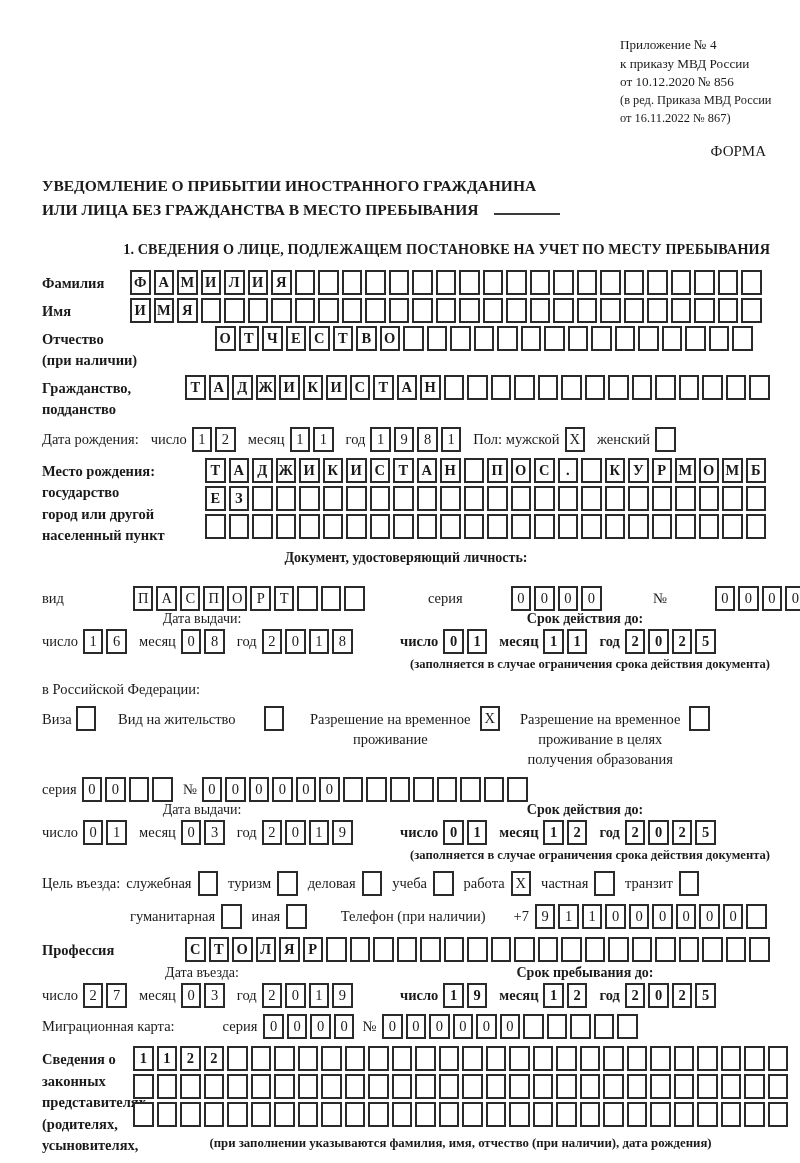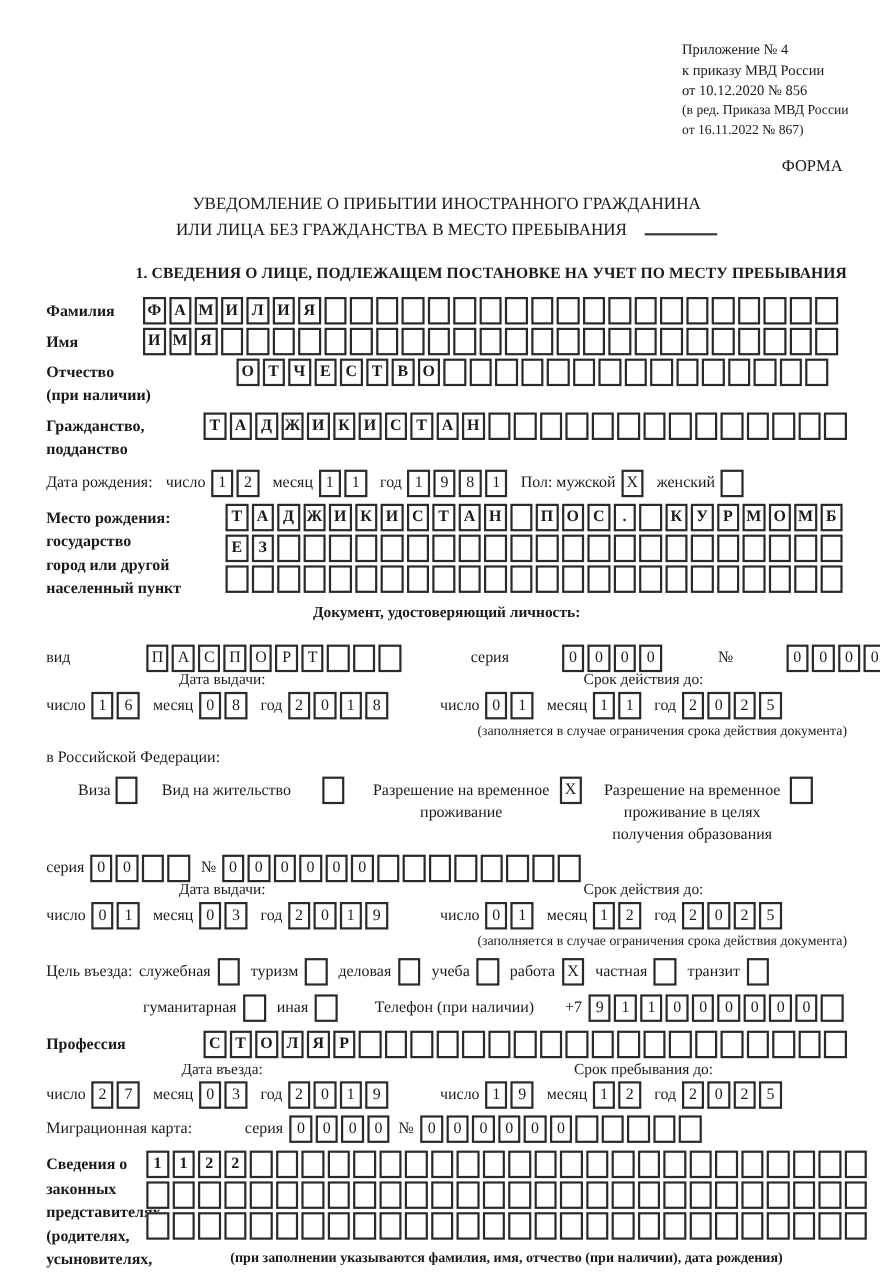--- a/index.html
+++ b/index.html
@@ -8,21 +8,21 @@
   .page {
     width:800px; height:1163px; margin:0 auto; background:#ffffff;
     padding:36px 30px 16px 42px; overflow:hidden; position:relative;
   }
   
   .hdr { margin-left:578px; font-size:13.2px; line-height:1.42; }
   .hdr .ln { white-space:nowrap; }
   .hdr .sm { font-size:12.4px; }
   .form-label { text-align:right; font-weight:normal; font-size:15px; margin:16px 4px 0 0; }
   
-  .title { text-align:center; font-weight:normal; font-size:15.5px; line-height:1.5; margin-top:14px; }
+  .title { text-align:left; font-weight:bold; font-size:15.5px; line-height:1.5; margin-top:14px; }
   .blank-line { display:inline-block; width:66px; border-bottom:2.5px solid #3a3a3a; height:0.95em; margin-left:16px; }
   .sec-heading { text-align:right; font-weight:bold; font-size:14.2px; margin-top:20px; margin-bottom:12px; letter-spacing:0.1px; }
   
   .row { display:flex; align-items:flex-start; margin-bottom:3px;font-weight:bold; }
   .lbl { font-size:14.5px; line-height:21px; padding-top:3px; flex-shrink:0; }
   .lblstack { font-size:14.5px; line-height:21.5px; padding-top:3px; flex-shrink:0; }
   .w88  { width:88px; }
   .w143 { width:143px; }
   .w163 { width:163px; }
   .w173 { width:173px; }
@@ -30,31 +30,31 @@
   .cells { display:flex; gap:3px; flex-shrink:0; }
   .cellrows { display:flex; flex-direction:column; gap:3px; }
   .cell {
     width:20.5px; height:25px; border:2px solid #2a2a2a;
     display:flex; align-items:center; justify-content:center;
     font-size:14.5px; flex-shrink:0; background:#fff;
   }
   
   .twocol { display:flex; margin-top:0; }
   .dcol-l { width:358px; flex-shrink:0; }
-  .dcol-r { flex:1; }
+  .dcol-r { flex:1;font-weight:bold; }
   .dhead { text-align:center; font-size:14px; margin-bottom:2px; }
   .dhead-l { width:320px; }
   .dateline { display:flex; align-items:center; font-size:14.5px; }
   .dateline .cells { margin-left:5px; }
   .dateline .dlbl { margin-left:12px; }
   .dateline .dlbl:first-child { margin-left:0; }
   .note { font-size:12.6px; text-align:right; margin-top:3px; }
   
   .plain { font-size:14.5px; line-height:1.55; margin-top:6px; }
-  .opts { display:flex; align-items:flex-start; margin-top:6px;margin-left:29px; }
+  .opts { display:flex; align-items:flex-start; margin-top:6px; }
   .opt { display:flex; align-items:flex-start; font-size:14.5px; }
   .opt .optlbl { line-height:20px; padding-top:3px; }
   .opt .optlbl.center { text-align:center; }
   .opt .cells { margin-left:9px; }
   
   .purpose { display:flex; align-items:center; font-size:14.5px; margin-top:8px; }
   .purpose .cells { margin-left:6px; }
   .purpose .plbl { margin-left:10px; }
   .purpose .plbl:first-child { margin-left:0; }
   .indent88 { margin-left:88px; }

